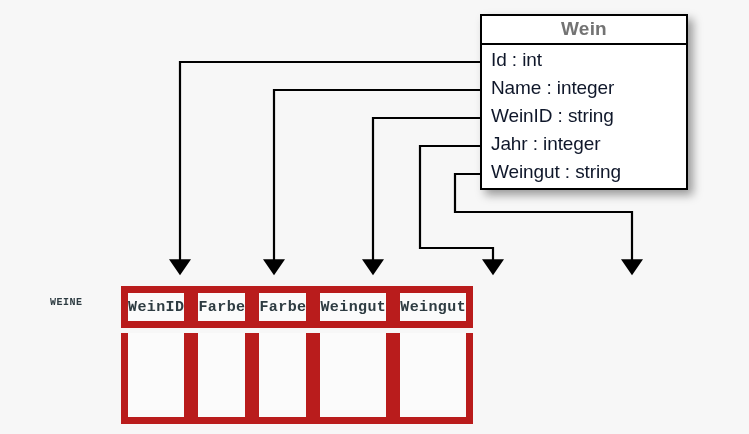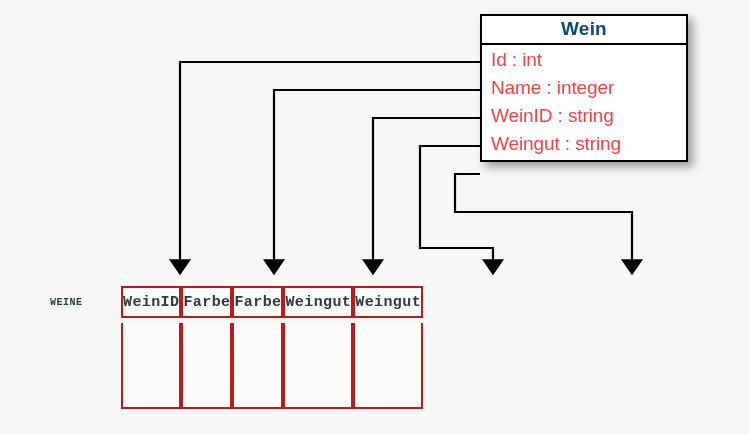--- a/index.html
+++ b/index.html
@@ -35,32 +35,32 @@
     width: 208px;
     border: 2px solid #000000;
     background: #ffffff;
     box-shadow: 5px 5px 9px rgba(0,0,0,0.38);
     box-sizing: border-box;
   }
   #uml-class-title {
     font-size: 19px;
     font-weight: bold;
     text-align: center;
-    color: #0c4a6e;
+    color: #737373;
     padding: 2px 0 3px 0;
     border-bottom: 2px solid #000000;
     line-height: 1.15;
     letter-spacing: 0.2px;
   }
   #uml-attribute-list {
     padding: 1px 0 2px 0;
   }
   .uml-attribute-row {
     font-size: 19px;
-    color: #ef4444;
+    color: #0f172a;
     padding: 0 16px 0 9px;
     height: 28px;
     line-height: 28px;
     white-space: nowrap;
     letter-spacing: -0.1px;
   }
   
   #relational-table-wrap {
     position: absolute;
     left: 50px;
@@ -77,21 +77,21 @@
     letter-spacing: 0.5px;
   }
   #relational-table {
     position: absolute;
     left: 71px;
     top: 0px;
     border-collapse: separate;
     border-spacing: 0;
   }
   #relational-table td {
-    border: 2px solid #b91c1c;
+    border: 7px solid #b91c1c;
     background: #fbfbfb;
     font-family: "Liberation Mono", monospace;
     font-size: 15px;
     font-weight: bold;
     color: #2e3c42;
     text-align: center;
     padding: 0;
     letter-spacing: 0.4px;
   }
   #relational-table tr.header-row td {
@@ -137,20 +137,21 @@
 
     <path d="M 480 174 L 455 174 L 455 212 L 632 212 L 632 262" fill="none" stroke="#000000" stroke-width="2.2" marker-end="url(#arrowhead)"></path>
   </svg>
 
   <div id="uml-class-box">
     <div id="uml-class-title">Wein</div>
     <div id="uml-attribute-list">
       <div class="uml-attribute-row">Id : int</div>
       <div class="uml-attribute-row">Name : integer</div>
       <div class="uml-attribute-row">WeinID : string</div>
+      <div class="uml-attribute-row">Jahr : integer</div>
       <div class="uml-attribute-row">Weingut : string</div>
     </div>
   </div>
 
   <div id="relational-table-wrap">
     <div id="table-label">WEINE</div>
 
     <table id="relational-table">
       <tbody>
         <tr class="header-row">

